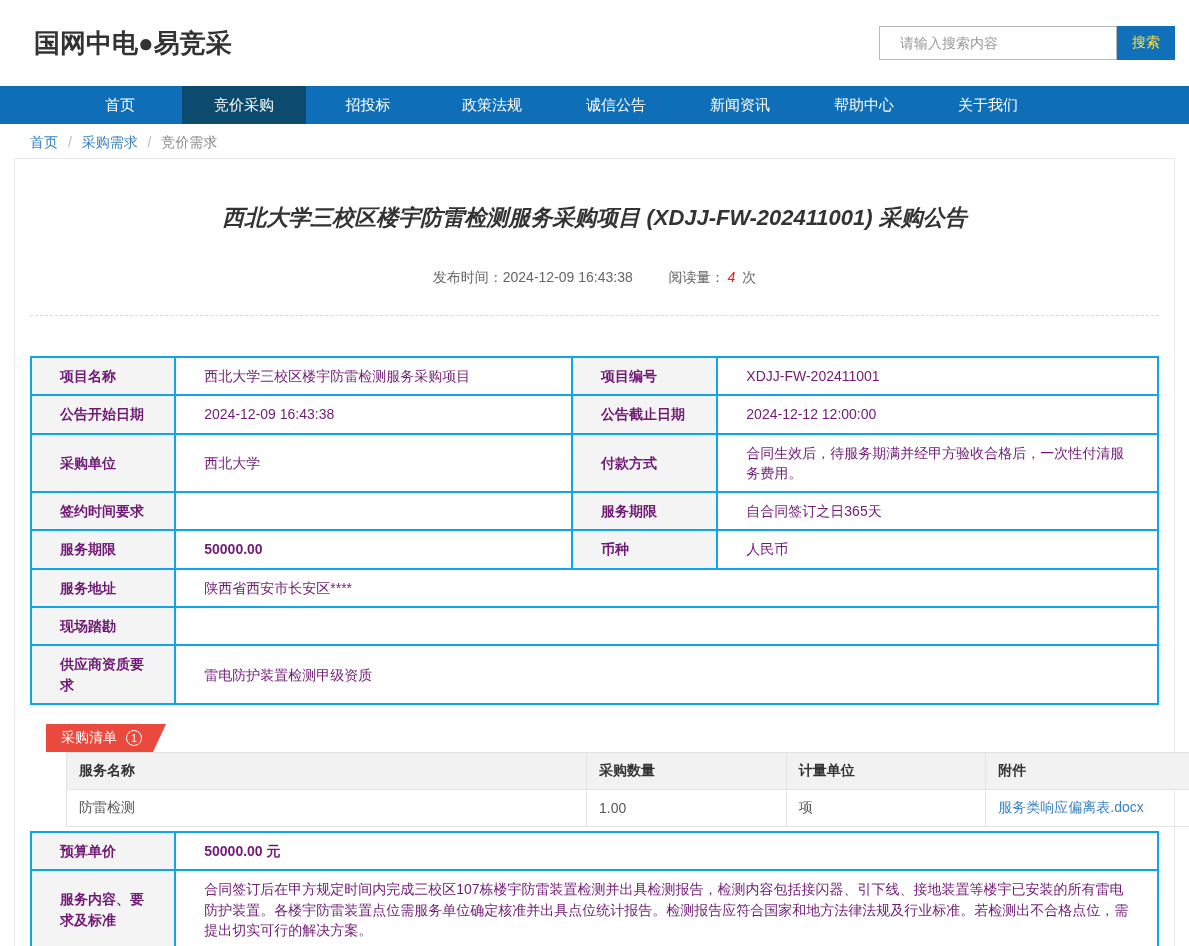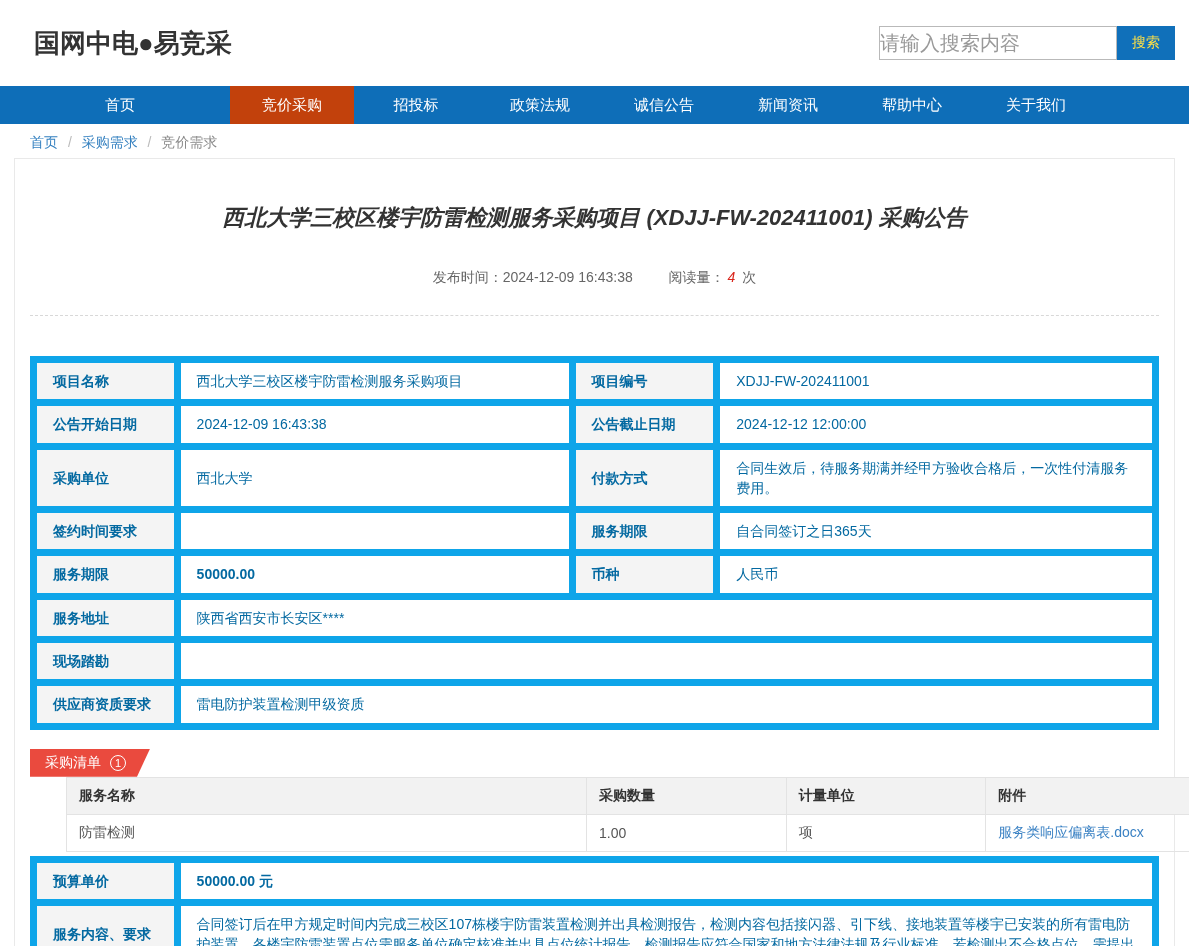--- a/index.html
+++ b/index.html
@@ -8,55 +8,55 @@
 
   
   .top-header { display:flex; align-items:center; height:86px; padding:0 14px; background:#fff; }
   .logo-box { width:101px; height:57px; background:#1a7ec6; color:#fff; display:flex;
     align-items:center; justify-content:center; font-style:italic; font-weight:bold;
     font-size:30px; letter-spacing:1px; position:relative; }
   .logo-reg { font-size:11px; font-style:normal; position:absolute; top:7px; right:8px; font-weight:normal; }
   .site-title { font-size:26px; font-weight:bold; color:#333; margin-left:20px; }
   .header-spacer { flex:1; }
   .search-wrap { display:flex; align-items:center; }
-  .search-input { width:238px; height:34px; border:1px solid #b9b9b9; padding:0 0;
-    font-size:20px; color:#333; outline:none; }
+  .search-input { width:238px; height:34px; border:1px solid #b9b9b9; padding:0 20px;
+    font-size:14px; color:#333; outline:none; }
   .search-input::placeholder { color:#999; }
   .search-btn { width:58px; height:34px; background:#1070ba; color:#fde047; border:none;
     font-size:14px; cursor:pointer; }
 
   
   .nav-bar { height:38px; background:#0e6eb8; display:flex; padding-left:58px; }
   .nav-item { width:124px; line-height:38px; text-align:center; color:#fff; font-size:15px; cursor:pointer; }
-  .nav-item.active { background:#c2410c;margin-left:48px; }
+  .nav-item.active { background:#0c4a6e; }
 
   
   .breadcrumb { margin:10px 0 6px 30px; font-size:14px; color:#999; }
   .breadcrumb a { color:#3581c0; text-decoration:none; cursor:pointer; }
   .crumb-sep { color:#bbb; margin:0 6px; }
   .crumb-current { color:#888; }
 
   
   .card { margin:0 14px; border:1px solid #e9e9e9; background:#fff; padding:44px 15px 24px; min-height:800px; }
   .doc-title { text-align:center; font-size:22px; font-weight:bold; color:#333;font-style:italic; }
   .pub-line { text-align:center; font-size:14px; color:#666; margin-top:36px; }
   .pub-line .views-count { color:#d9261c; font-style:italic; margin:0 3px; }
   .dash-sep { border:none; border-top:1px dashed #d8d8d8; margin-top:28px; }
 
   
   table.info-table { width:100%; border-collapse:collapse; table-layout:fixed; margin-top:40px; font-size:14px; }
-  table.info-table td { border:7px solid #0ea5e9; padding:8px 16px; color:#0369a1; line-height:1.45;
+  table.info-table td { border:2px solid #0ea5e9; padding:8px 28px; color:#701a75; line-height:1.45;
     vertical-align:middle; word-break:break-all; }
   td.lbl { background:#f4f4f4; font-weight:bold; color:#333; }
   .red-val { color:#e8231a; font-weight:bold; }
 
   
   .purchase-tag { margin-top:19px; display:inline-flex; align-items:center; height:28px;
     background:#ea4a3e; color:#fff; font-size:14px; padding:0 24px 0 15px;
-    clip-path:polygon(0 0,100% 0,calc(100% - 13px) 100%,0 100%); }
+    clip-path:polygon(0 0,100% 0,calc(100% - 13px) 100%,0 100%);margin-left:16px; }
   .tag-circle { display:inline-block; width:16px; height:16px; border:1px solid #fff; border-radius:50%;
     line-height:15px; text-align:center; font-size:11px; margin-left:9px; }
   table.list-table { width:100%; border-collapse:collapse; table-layout:fixed; font-size:14px; margin-top:0;margin-left:36px; }
   table.list-table th { border:1px solid #e3e3e3; background:#f2f2f2; text-align:left;
     font-weight:bold; color:#333; padding:9px 12px; }
   table.list-table td { border:1px solid #e3e3e3; padding:9px 12px; color:#555; }
   a.attach-link { color:#3b82c4; text-decoration:none; cursor:pointer; }
   table.bottom-table { margin-top:4px; }
 </style>
 </head>

